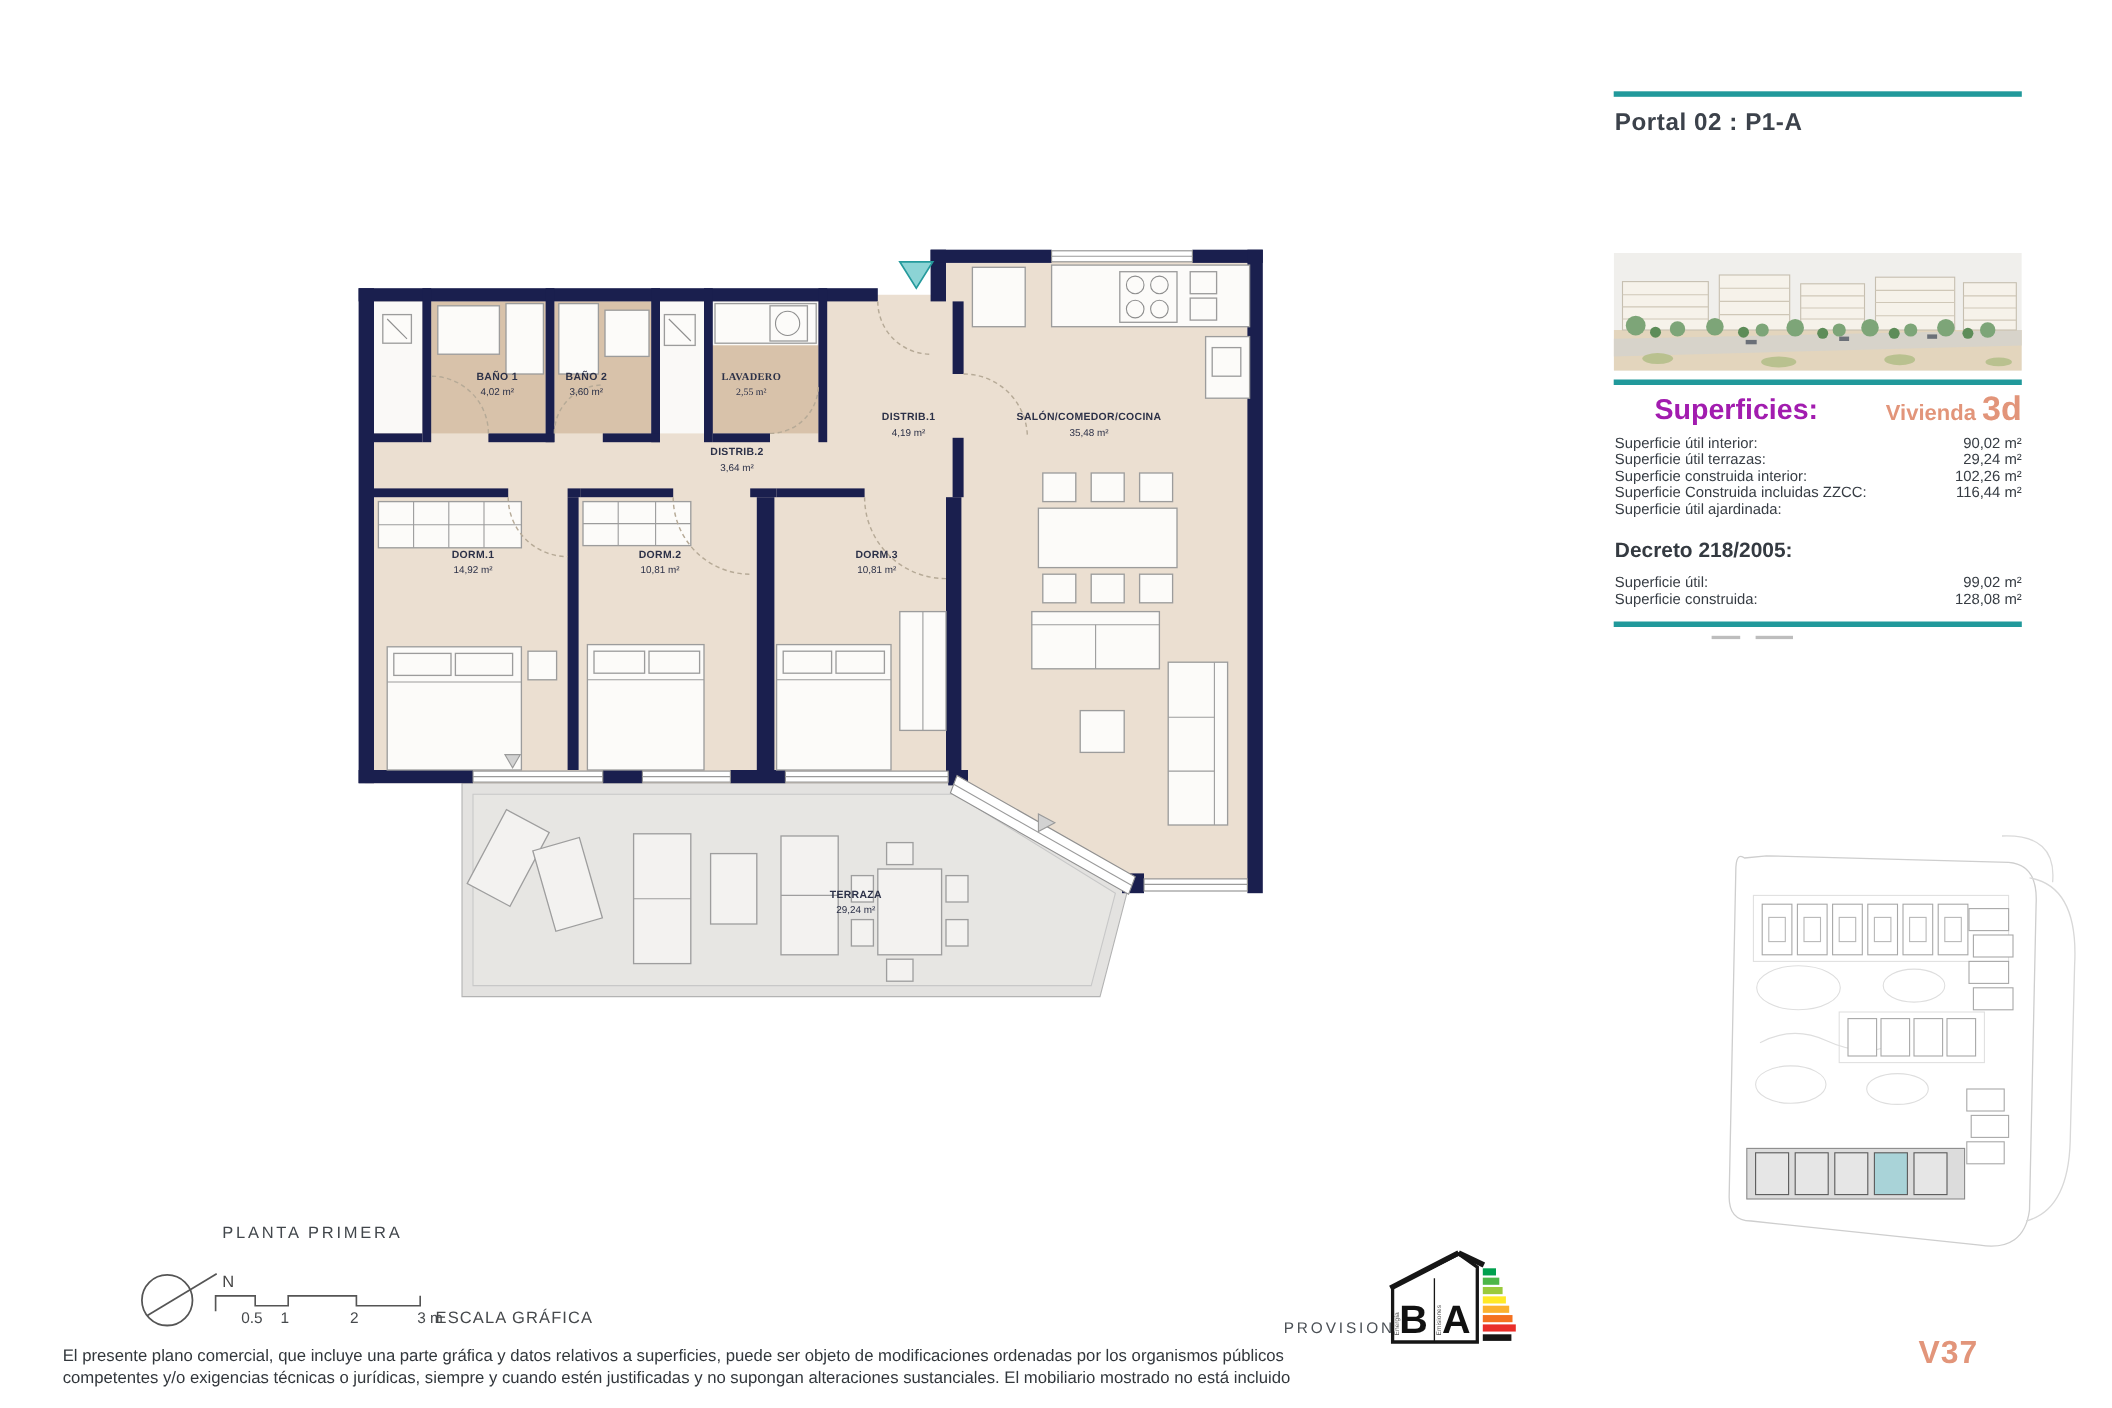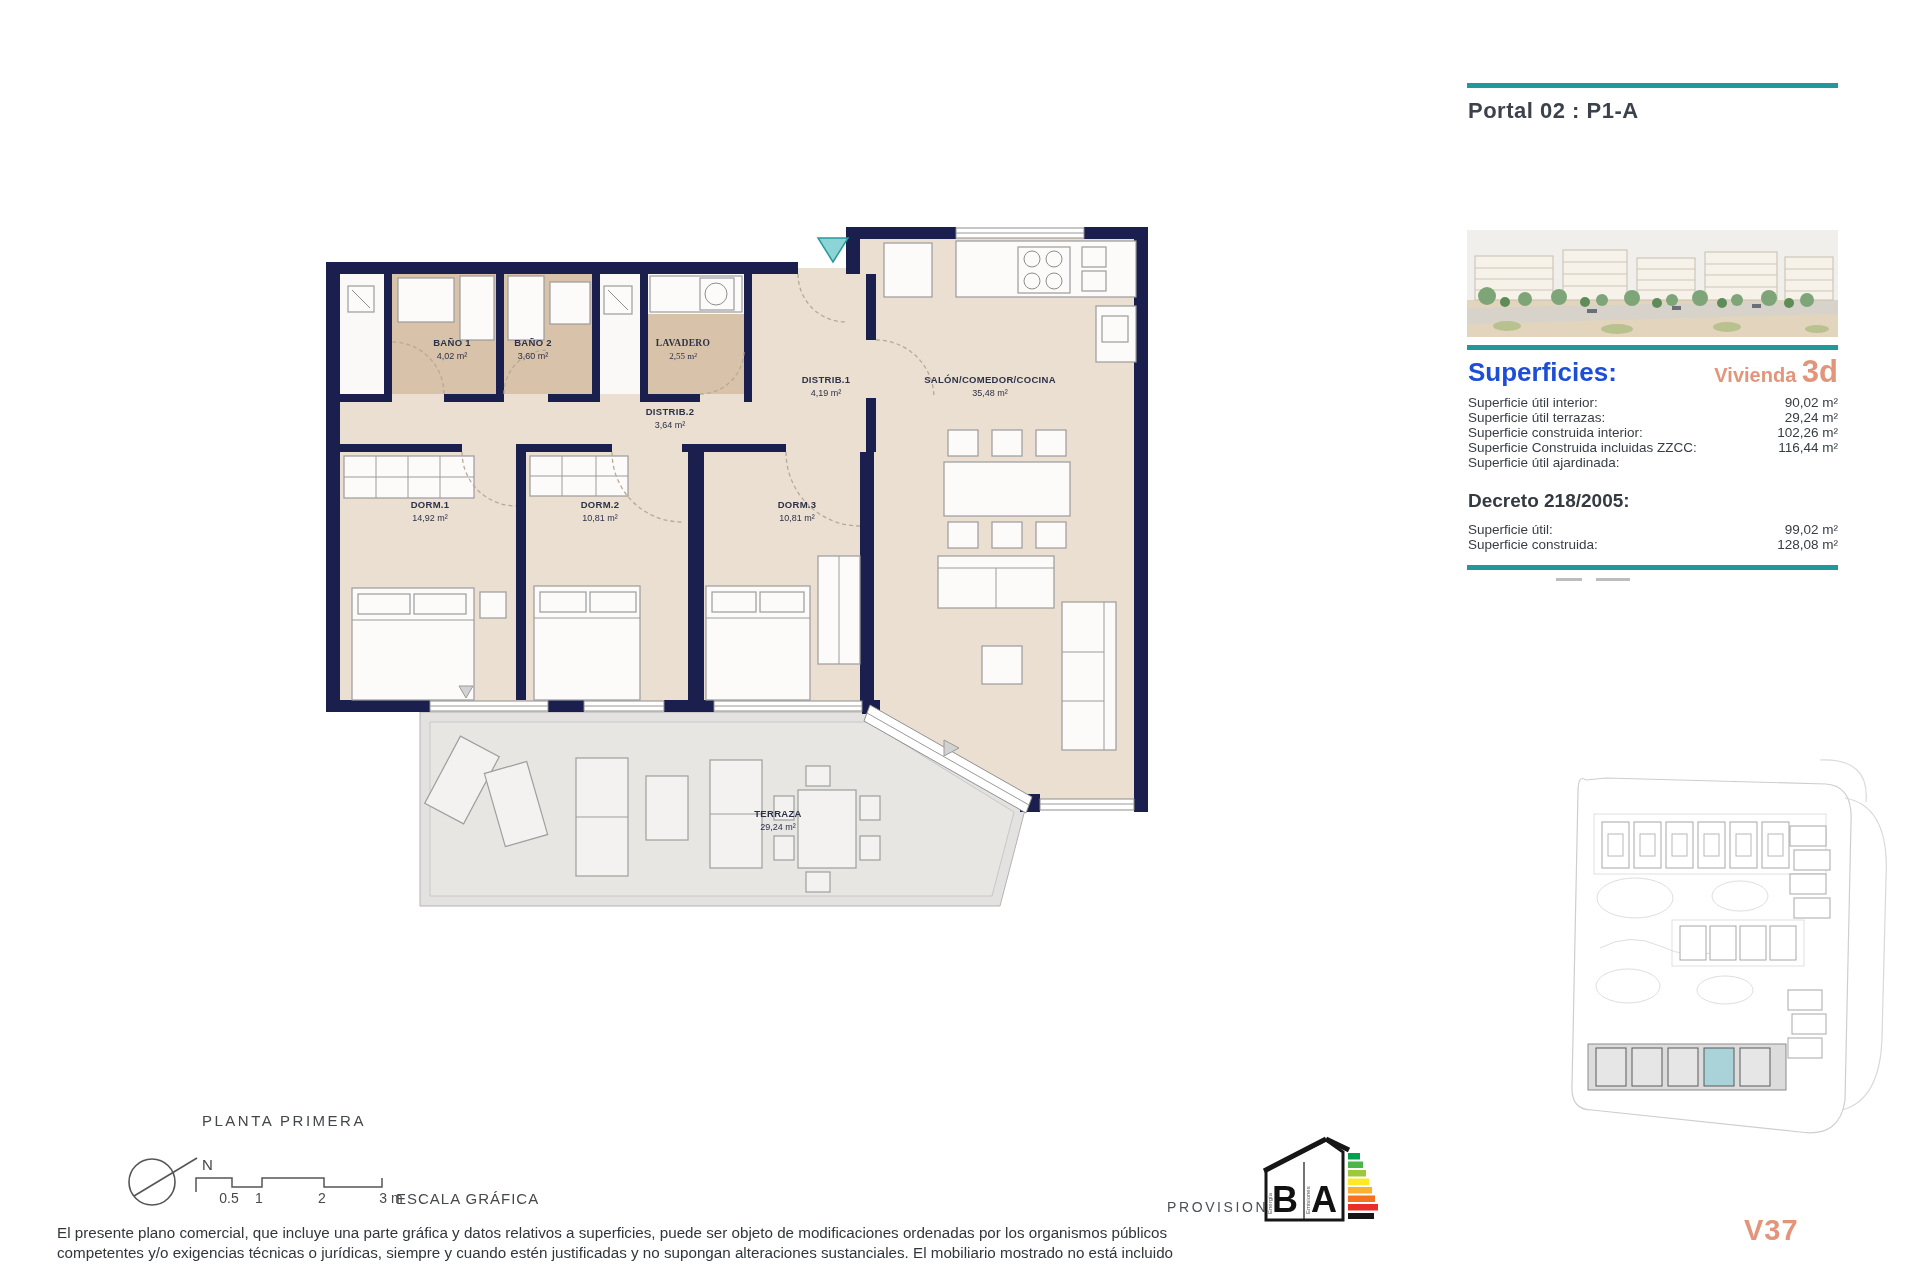--- a/index.html
+++ b/index.html
@@ -4,21 +4,21 @@
 <style>
   html,body{margin:0;padding:0;background:#fff;}
   .page{position:relative;width:1920px;height:1280px;background:#ffffff;overflow:hidden;
         font-family:"Liberation Sans",sans-serif;border-radius:24px;}
   .abs{position:absolute;}
   text{font-family:"Liberation Sans",sans-serif;}
 
   
   .teal-line{position:absolute;left:1467px;width:371px;height:5px;background:#21999b;}
   .portal{position:absolute;left:1468px;top:98px;font-size:22px;font-weight:600;color:#3c424b;letter-spacing:.5px;}
-  .sup-title{position:absolute;left:1468px;top:357px;font-size:26px;font-weight:600;color:#1d4ed8;}
+  .sup-title{position:absolute;left:1504px;top:357px;font-size:26px;font-weight:600;color:#a21caf;}
   .viv{position:absolute;left:1640px;top:354px;width:198px;text-align:right;color:#e2957a;}
   .viv .viv-l{font-size:20px;font-weight:bold;}
   .viv .viv-c{font-size:31px;font-weight:600;}
   .srow{position:absolute;left:1468px;width:370px;display:flex;justify-content:space-between;
         font-size:13.5px;color:#373d44;white-space:nowrap;}
   .decreto{position:absolute;left:1468px;top:490px;font-size:19px;font-weight:600;color:#343a41;}
   .frag{position:absolute;height:3px;background:#bdbdbd;}
 
   
   .room{position:absolute;transform:translateX(-50%);text-align:center;color:#2c3148;

